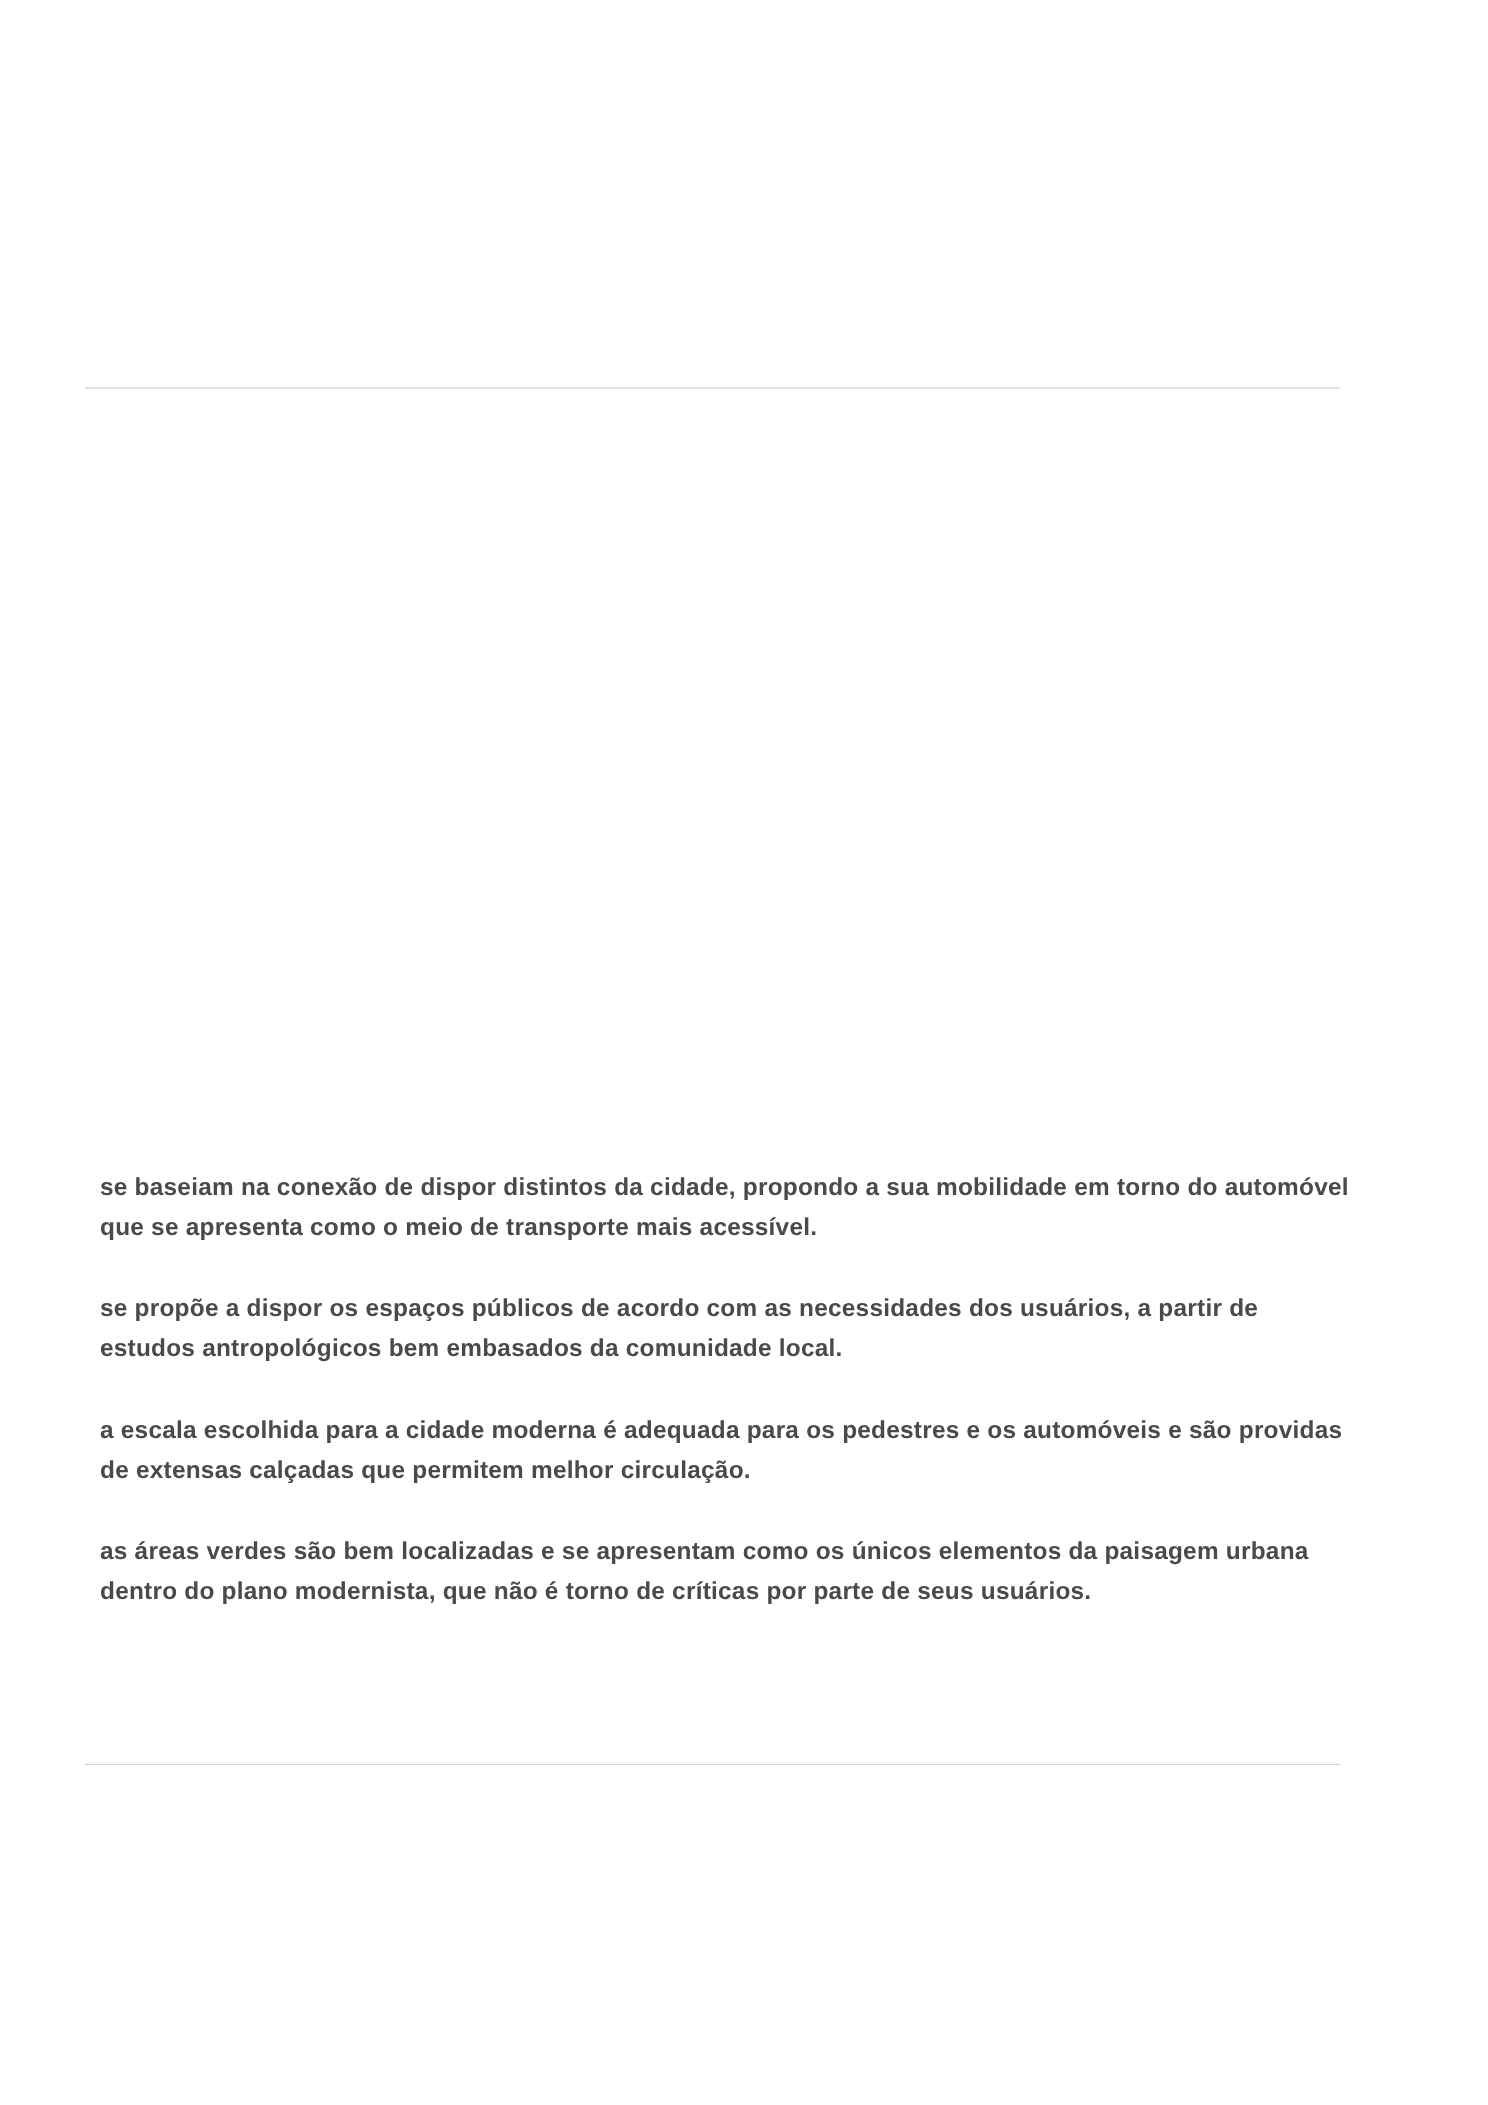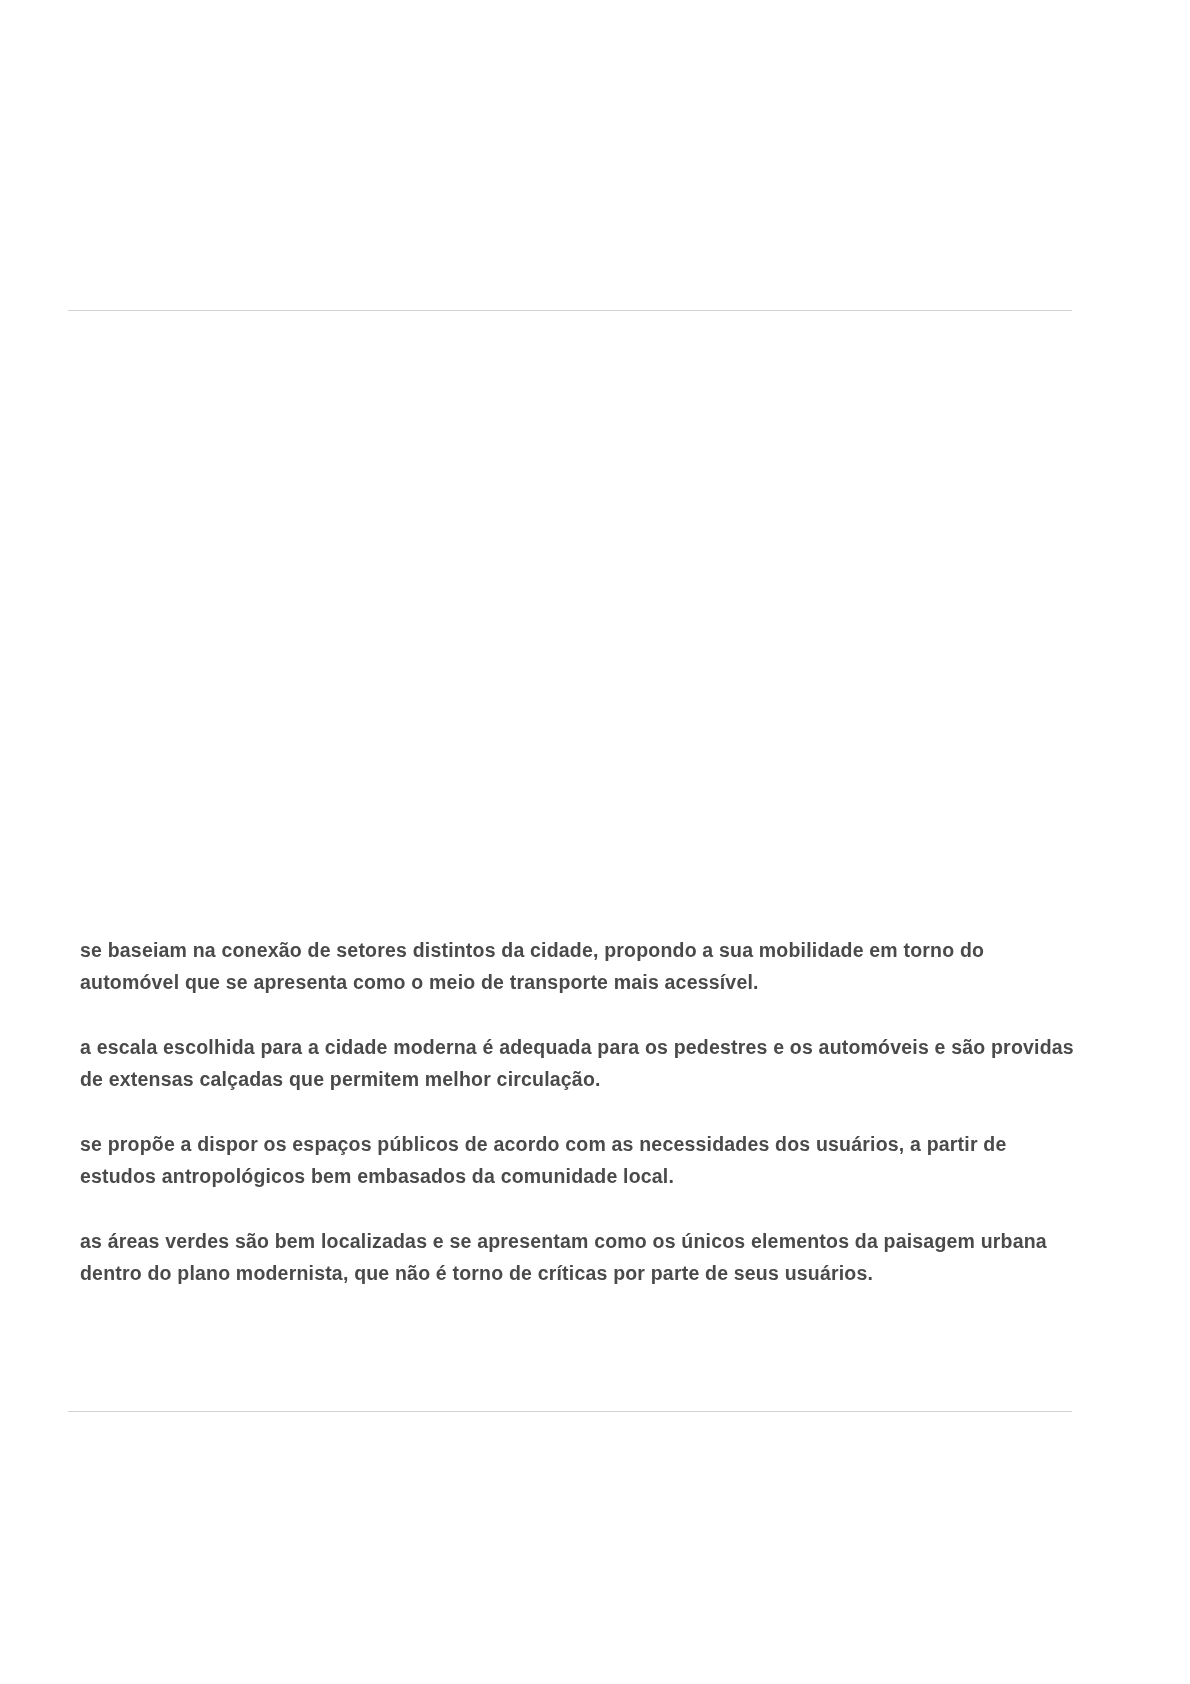--- a/index.html
+++ b/index.html
@@ -57,21 +57,21 @@
   }
 </style>
 </head>
 <body>
 
 <div class="page">
 
   <div class="rule rule-top"></div>
 
   <div class="content">
-    <p class="para">se baseiam na conexão de setores distintos da cidade, propondo a sua mobilidade em torno do automóvel que se apresenta como o meio de transporte mais acessível.</p>
+    <p class="para">se baseiam na conexão de dispor distintos da cidade, propondo a sua mobilidade em torno do automóvel que se apresenta como o meio de transporte mais acessível.</p>
+    <p class="para">se propõe a dispor os espaços públicos de acordo com as necessidades dos usuários, a partir de estudos antropológicos bem embasados da comunidade local.</p>
     <p class="para">a escala escolhida para a cidade moderna é adequada para os pedestres e os automóveis e são providas de extensas calçadas que permitem melhor circulação.</p>
-    <p class="para">se propõe a dispor os espaços públicos de acordo com as necessidades dos usuários, a partir de estudos antropológicos bem embasados da comunidade local.</p>
     <p class="para">as áreas verdes são bem localizadas e se apresentam como os únicos elementos da paisagem urbana dentro do plano modernista, que não é torno de críticas por parte de seus usuários.</p>
   </div>
 
   <div class="rule rule-bottom"></div>
 
 </div>
 
 </body></html>

